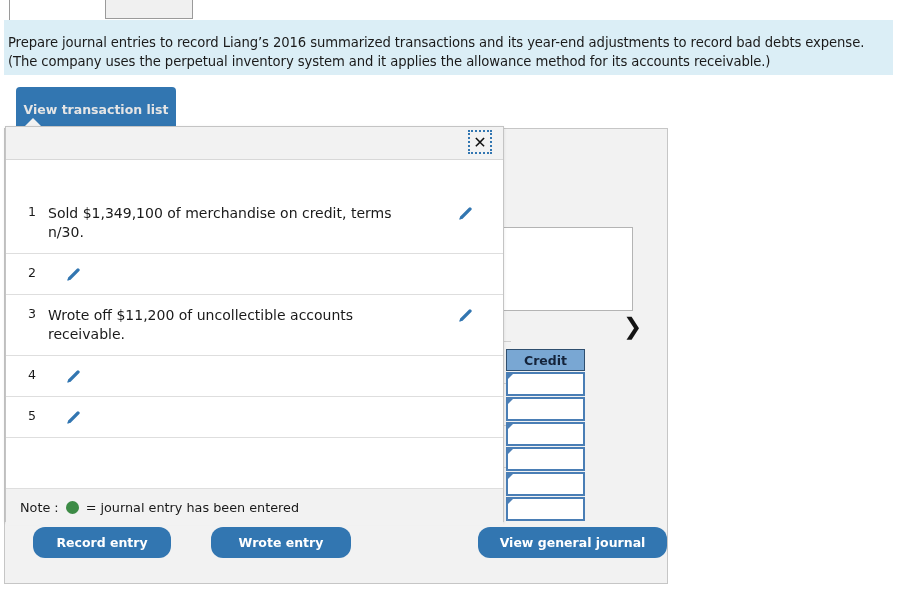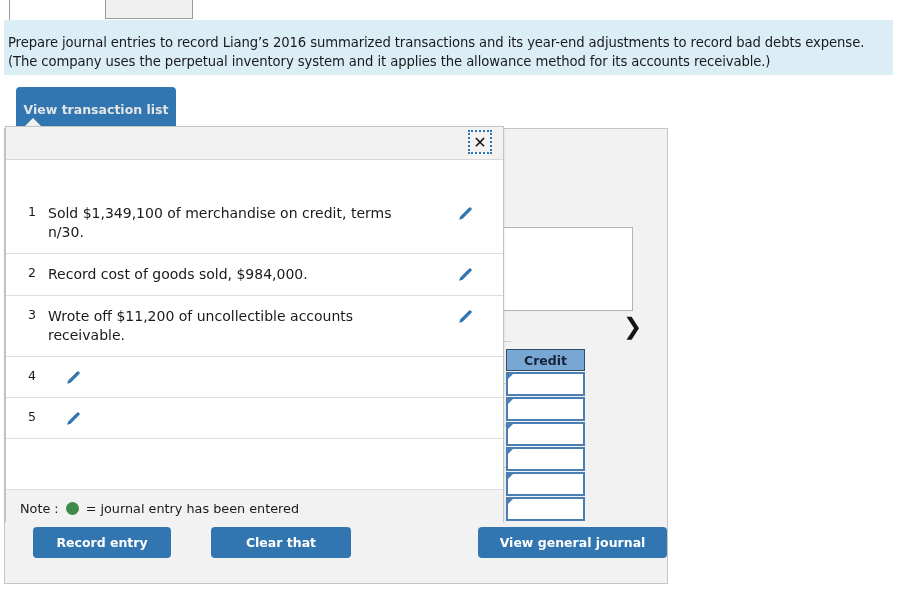--- a/index.html
+++ b/index.html
@@ -152,21 +152,21 @@
     left: 492px;
     width: 14px; height: 1px;
     background: #cfcfcf;
   }
 
   
   .journal-btn {
     position: absolute;
     height: 31px;
     background: #3276b1;
-    border-radius: 4px;
+    border-radius: 12px;
     color: #ffffff;
     font-size: 12.5px;
     font-weight: bold;
     display: flex;
     align-items: center;
     justify-content: center;
     cursor: pointer;
     z-index: 60;
   }
   .btn-record { left: 33px;  top: 527px; width: 138px; }
@@ -300,21 +300,21 @@
       <div class="credit-cell"></div>
       <div class="credit-cell"></div>
       <div class="credit-cell"></div>
       <div class="credit-cell"></div>
       <div class="credit-cell"></div>
       <div class="credit-cell"></div>
     </div>
   </div>
 
   <div class="journal-btn btn-record">Record entry</div>
-  <div class="journal-btn btn-clear">Clear that</div>
+  <div class="journal-btn btn-clear">Wrote entry</div>
   <div class="journal-btn btn-viewgj">View general journal</div>
 
   <div class="tx-popup">
     <div class="tx-header">
       <div class="close-x">✕</div>
     </div>
     <div class="tx-spacer"></div>
 
     <div class="tx-row">
       <div class="tx-num">1</div>
@@ -322,21 +322,20 @@
       <div class="tx-edit">
         <svg width="17" height="17" viewBox="0 0 24 24" aria-hidden="true">
           <path d="M3.4 20.6l4.5-1.2L20.2 7.2a2.1 2.1 0 0 0 0-3l-.4-.4a2.1 2.1 0 0 0-3 0L4.5 16.1z" fill="#3276b1"></path>
           <path d="M3.4 20.6l1.1-4.5 3.4 3.3z" fill="#3276b1"></path>
         </svg>
       </div>
     </div>
 
     <div class="tx-row">
       <div class="tx-num">2</div>
-      <div class="tx-desc">Record cost of goods sold, $984,000.</div>
       <div class="tx-edit">
         <svg width="17" height="17" viewBox="0 0 24 24" aria-hidden="true">
           <path d="M3.4 20.6l4.5-1.2L20.2 7.2a2.1 2.1 0 0 0 0-3l-.4-.4a2.1 2.1 0 0 0-3 0L4.5 16.1z" fill="#3276b1"></path>
           <path d="M3.4 20.6l1.1-4.5 3.4 3.3z" fill="#3276b1"></path>
         </svg>
       </div>
     </div>
 
     <div class="tx-row">
       <div class="tx-num">3</div>

